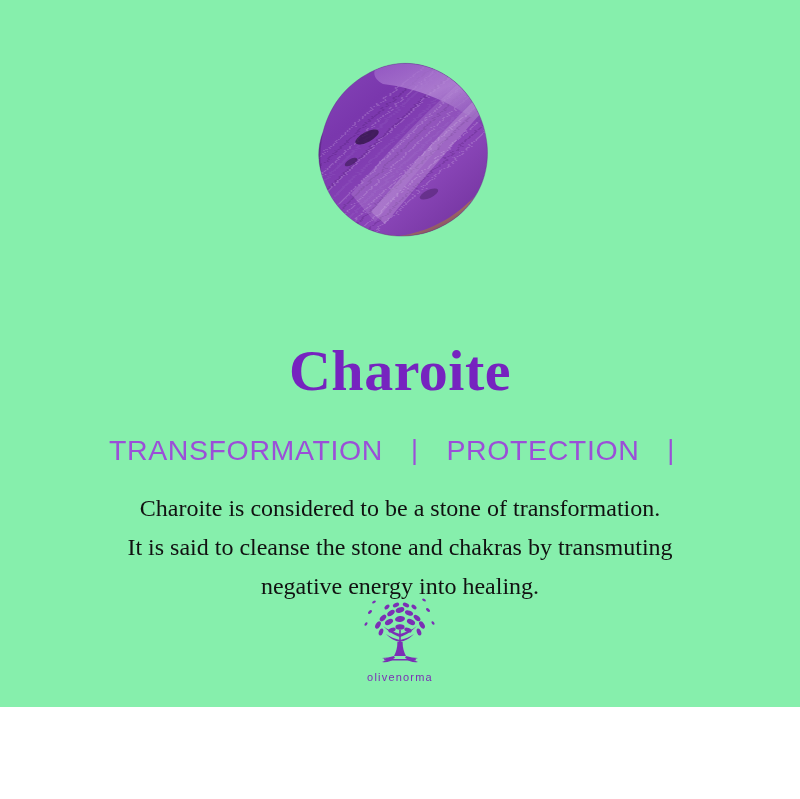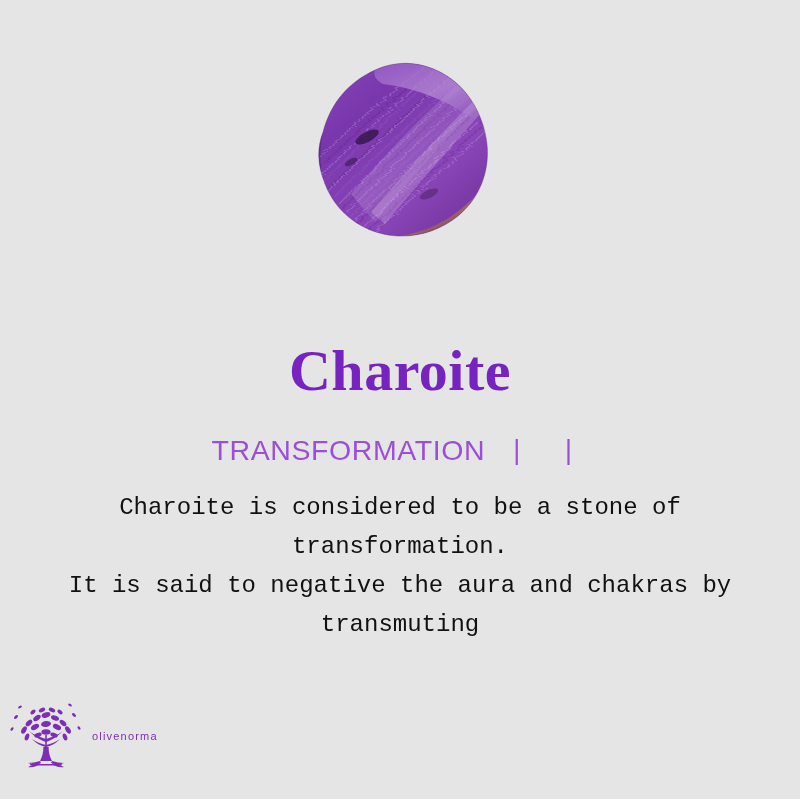--- a/index.html
+++ b/index.html
@@ -9,22 +9,22 @@
   body {
     width: 800px;
     height: 799px;
     background: #ffffff;
     font-family: "Liberation Sans", sans-serif;
     overflow: hidden;
   }
   .card {
     position: relative;
     width: 800px;
-    height: 799px;
-    background: #e5e5e5;
+    height: 707px;
+    background: #86efac;
     display: flex;
     flex-direction: column;
     align-items: center;
   }
 
   
   .stone-area {
     width: 100%;
     height: 300px;
     position: relative;
@@ -74,39 +74,39 @@
   }
   .kw-sep {
     color: #9b4fd8;
     padding: 0 16px;
     font-size: 27px;
   }
 
   
   .description {
     margin-top: 22px;
-    font-family: Liberation Mono, monospace;
+    font-family: Liberation Serif, serif;
     font-size: 24px;
     line-height: 1.62;
     color: #111111;
     text-align: center;
     width: 740px;
   }
   .description .line {
     display: block;
   }
 
   
   .logo-area {
     position: absolute;
     left: 0;
     right: 0;
     bottom: 24px;
     display: flex;
-    flex-direction: row;
+    flex-direction: column;
     align-items: center;
   }
   .logo-mark {
     width: 92px;
     height: 80px;
     display: block;
   }
   .logo-text {
     margin-top: 1px;
     font-size: 11px;
@@ -206,26 +206,28 @@
                  C78,184 56,166 46,140 C38,120 38,104 44,88 Z" fill="none" stroke="#5c2785" stroke-width="1" opacity="0.35"></path>
       </svg>
     </div>
   </div>
 
   <h1 class="title">Charoite</h1>
 
   <div class="keywords">
     <span class="keyword">TRANSFORMATION</span>
     <span class="kw-sep">|</span>
+    <span class="keyword">PROTECTION</span>
     <span class="kw-sep">|</span>
   </div>
 
   <div class="description">
     <span class="line">Charoite is considered to be a stone of transformation.</span>
-    <span class="line">It is said to negative the aura and chakras by transmuting</span>
+    <span class="line">It is said to cleanse the stone and chakras by transmuting</span>
+    <span class="line">negative energy into healing.</span>
   </div>
 
   <div class="logo-area">
     <svg class="logo-mark" viewBox="0 0 92 80">
       <g fill="#7b2fb5">
 
         <g>
           <ellipse cx="46" cy="20" rx="4.5" ry="2.6" transform="rotate(-20 46 20)"></ellipse>
           <ellipse cx="37" cy="23" rx="4.2" ry="2.4" transform="rotate(-35 37 23)"></ellipse>
           <ellipse cx="55" cy="23" rx="4.2" ry="2.4" transform="rotate(20 55 23)"></ellipse>

